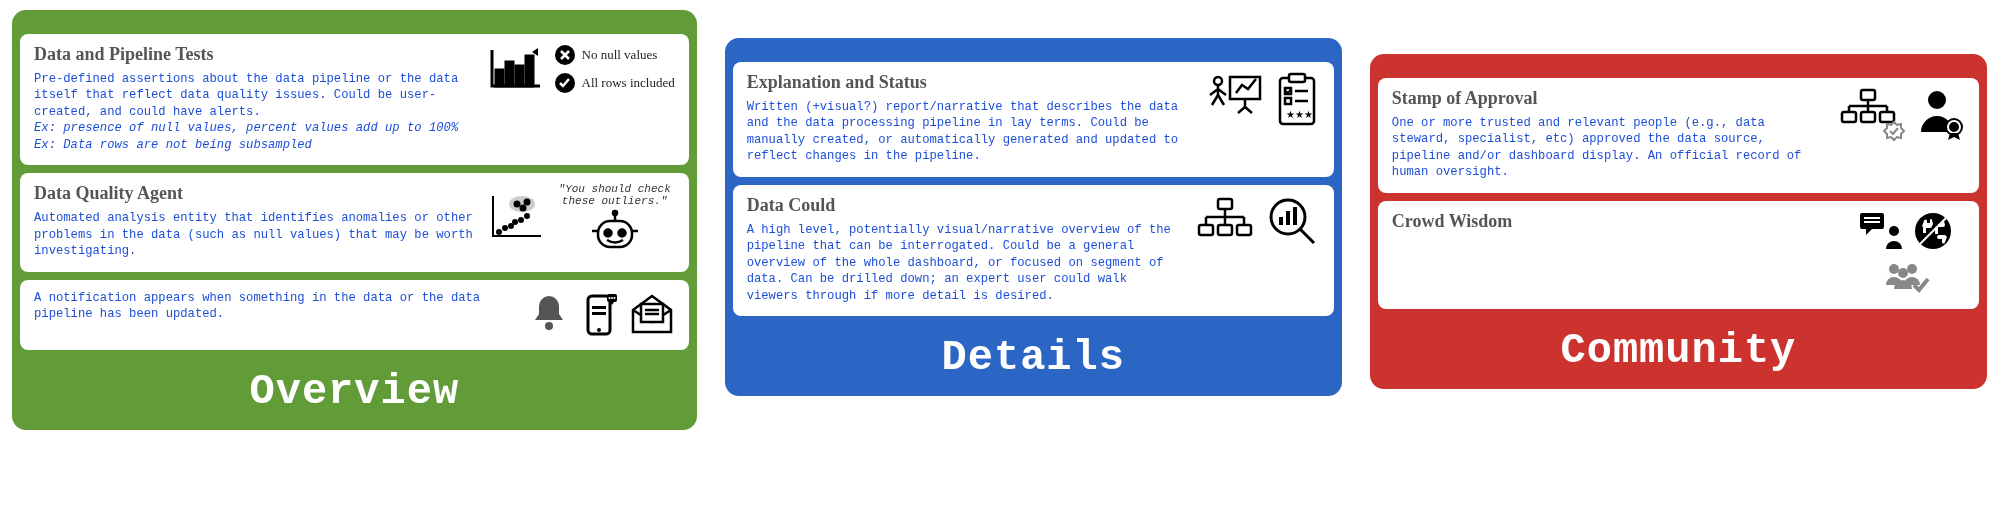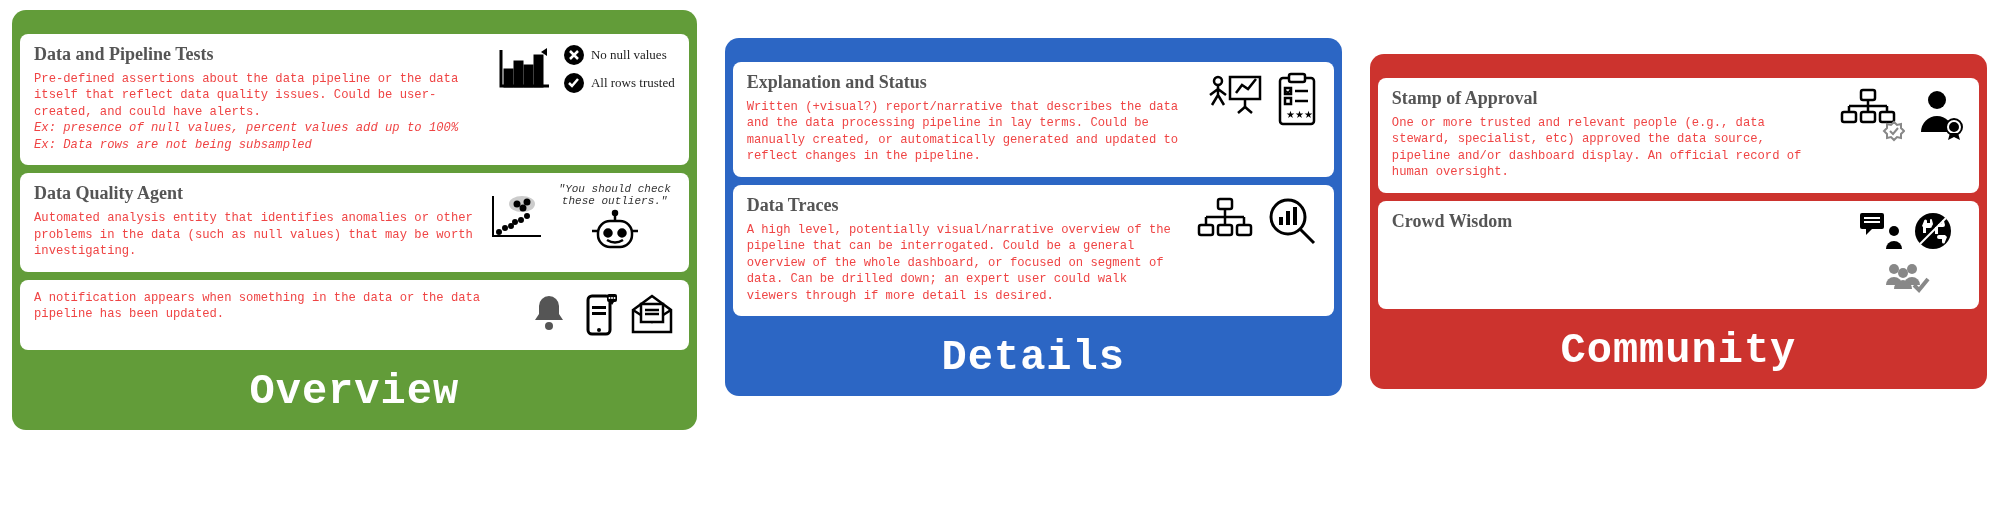--- a/index.html
+++ b/index.html
@@ -47,21 +47,21 @@
   .card-title {
     font-weight: 700;
     font-size: 18px;
     color: #555;
     margin-bottom: 6px;
   }
   .card-desc {
     font-family: 'Courier New', Courier, monospace;
     font-size: 12.2px;
     line-height: 1.35;
-    color: #ef4444;
+    color: #1d4ed8;
   }
   .card-desc em { font-style: italic; }
 
   .icons {
     display: flex;
     align-items: center;
     gap: 10px;
     flex-shrink: 0;
   }
   .icons svg { display: block; }
@@ -112,21 +112,21 @@
                 <circle cx="11" cy="11" r="10" fill="#000"></circle>
                 <path d="M7 7 L15 15 M15 7 L7 15" stroke="#fff" stroke-width="2.5"></path>
               </svg>
             <span class="check-label">No null values</span>
           </div>
           <div class="check-row">
             <svg width="22" height="22" viewBox="0 0 22 22">
                 <circle cx="11" cy="11" r="10" fill="#000"></circle>
                 <path d="M6 11 l3 3 l6 -7" stroke="#fff" stroke-width="2.5" fill="none"></path>
               </svg>
-            <span class="check-label">All rows trusted</span>
+            <span class="check-label">All rows included</span>
           </div>
         </div>
       </div>
     </div>
 
     <div class="card">
       <div class="card-text">
         <div class="card-title">Data Quality Agent</div>
         <div class="card-desc">Automated analysis entity that identifies anomalies or other problems in the data (such as null values) that may be worth investigating.</div>
       </div>
@@ -229,21 +229,21 @@
             <rect x="11" y="26" width="6" height="6"></rect>
               <line x1="21" y1="29" x2="34" y2="29"></line>
             <text x="12" y="46" font-size="10" fill="#000" stroke="none">★★★</text>
           </g>
         </svg>
       </div>
     </div>
 
     <div class="card">
       <div class="card-text">
-        <div class="card-title">Data Traces</div>
+        <div class="card-title">Data Could</div>
         <div class="card-desc">A high level, potentially visual/narrative overview of the pipeline that can be interrogated. Could be a general overview of the whole dashboard, or focused on segment of data. Can be drilled down; an expert user could walk viewers through if more detail is desired.</div>
       </div>
       <div class="icons">
         <svg width="62" height="54" viewBox="0 0 62 54">
           <g stroke="#000" stroke-width="2.5" fill="#fff">
             <rect x="24" y="4" width="14" height="10" rx="2"></rect>
             <line x1="31" y1="14" x2="31" y2="22"></line>
             <line x1="12" y1="22" x2="50" y2="22"></line>
             <line x1="12" y1="22" x2="12" y2="30"></line>
               <line x1="31" y1="22" x2="31" y2="30"></line>

